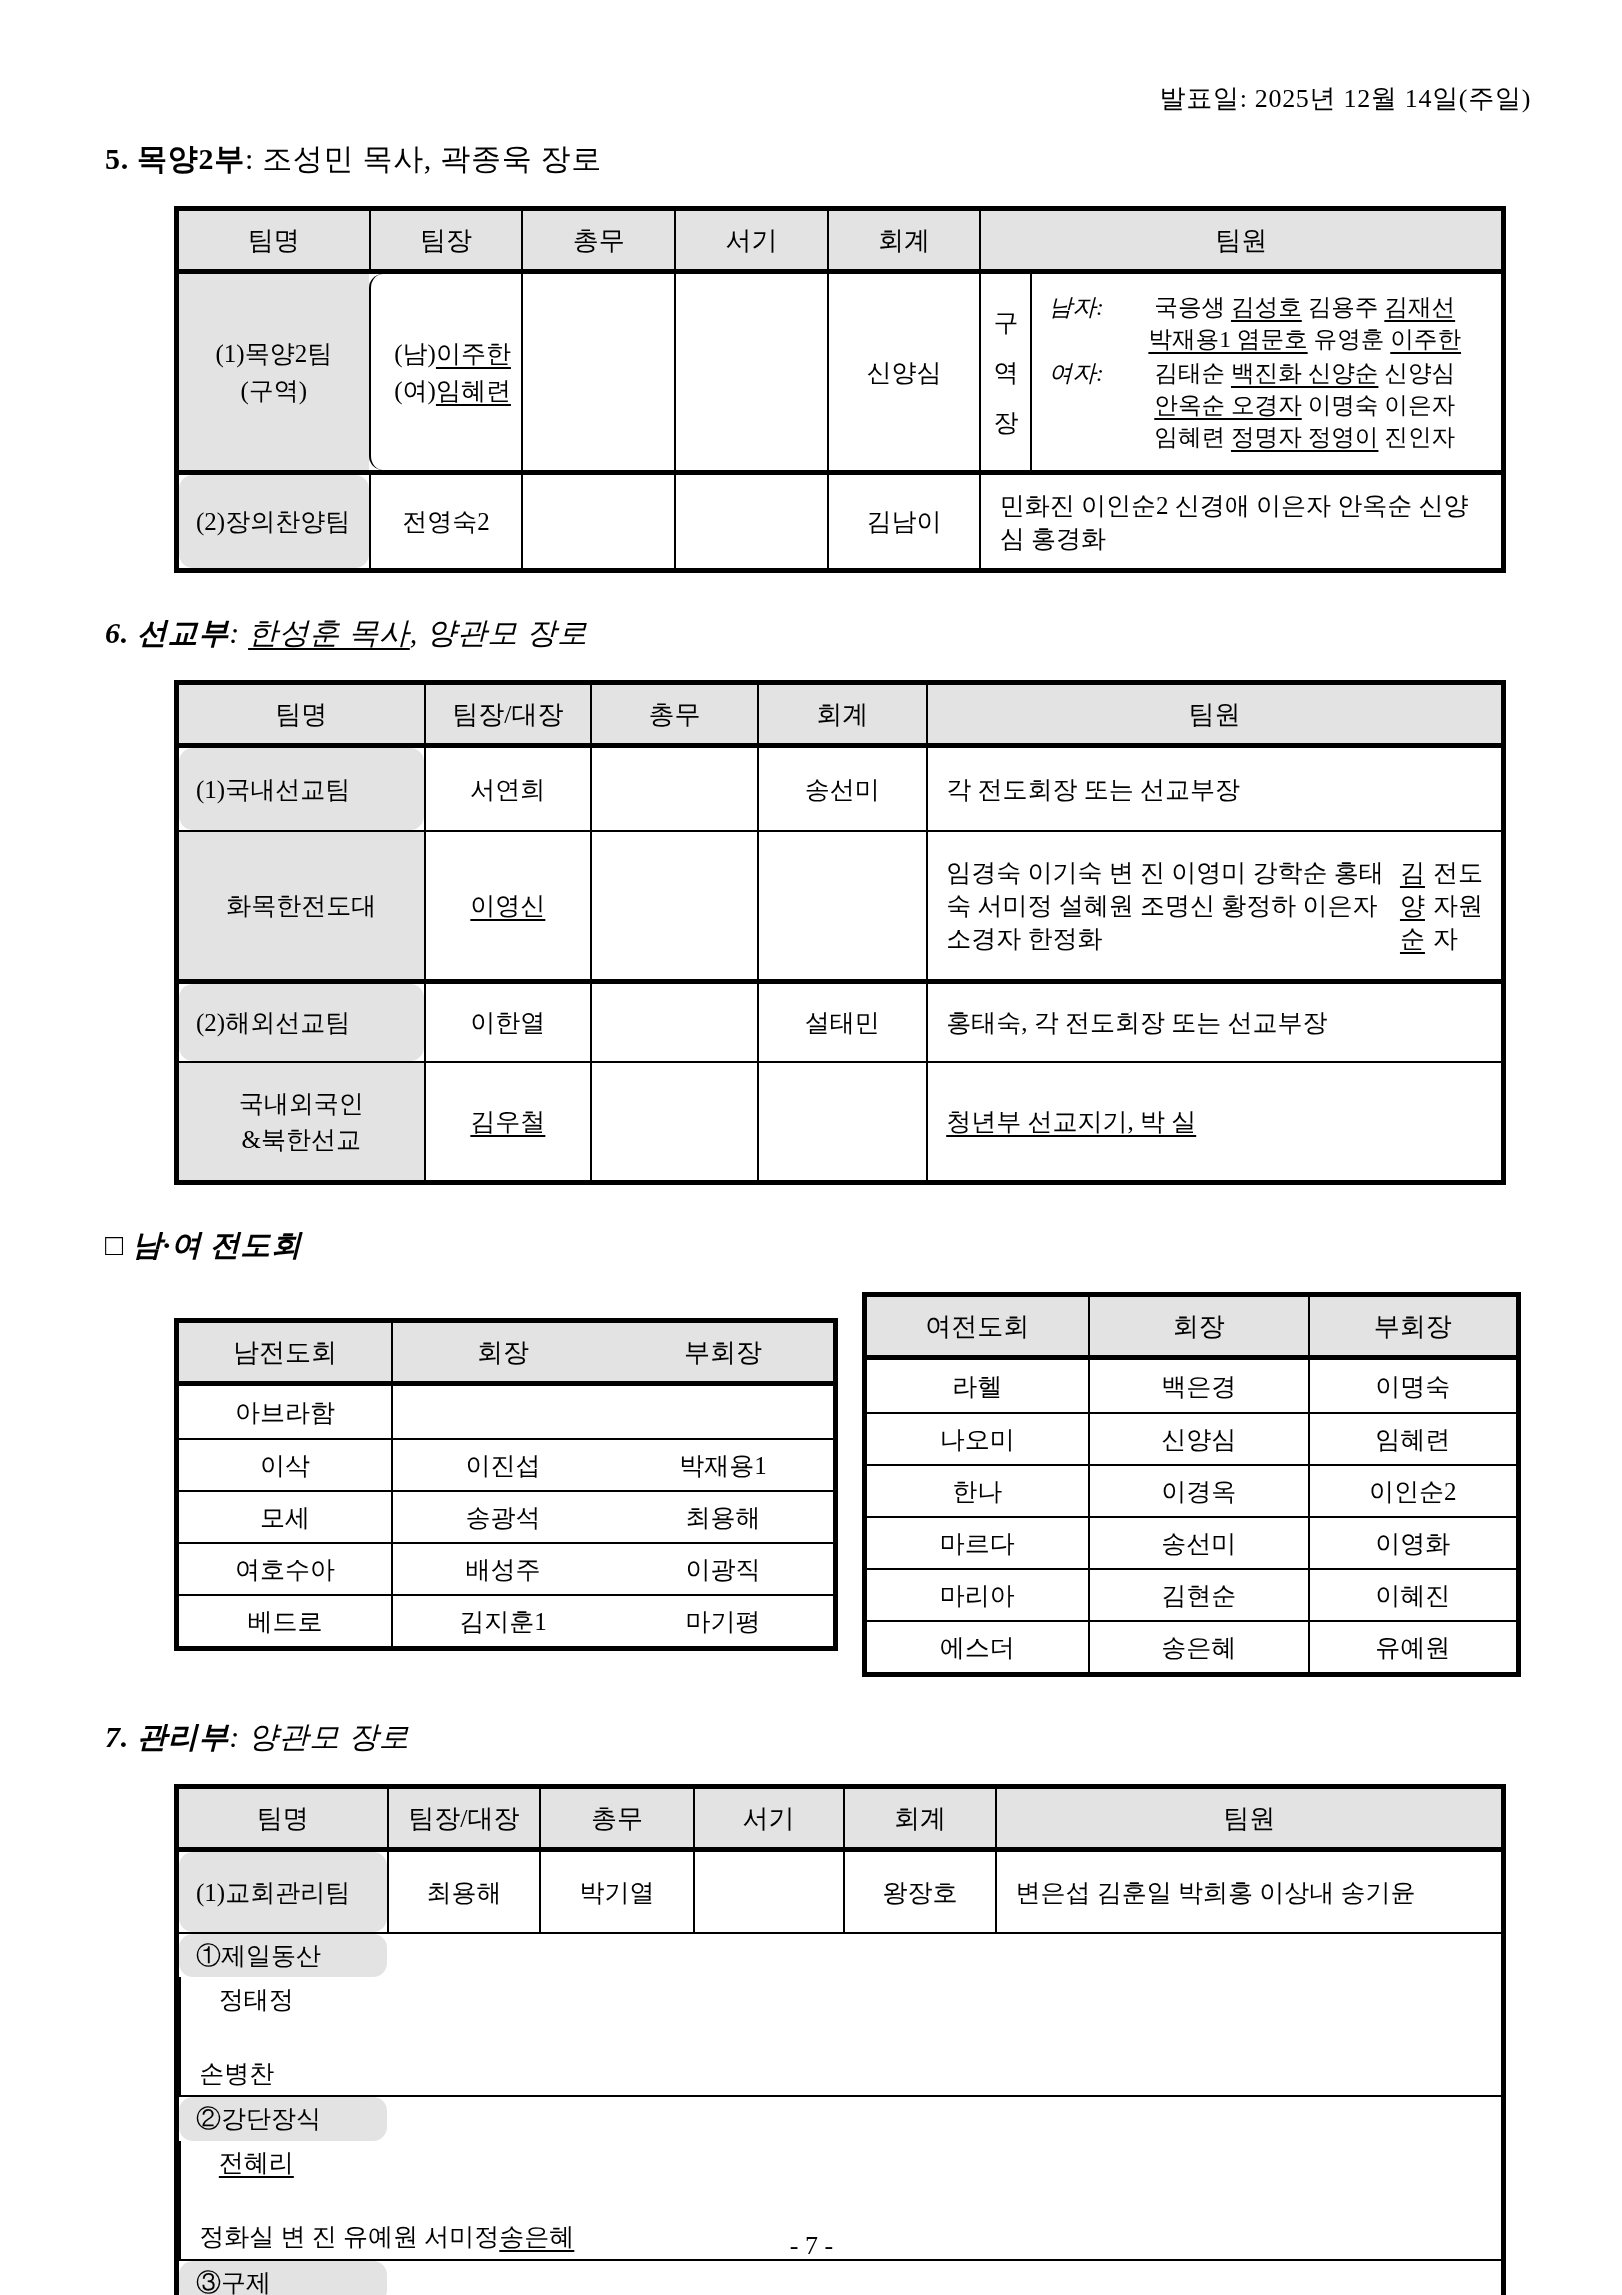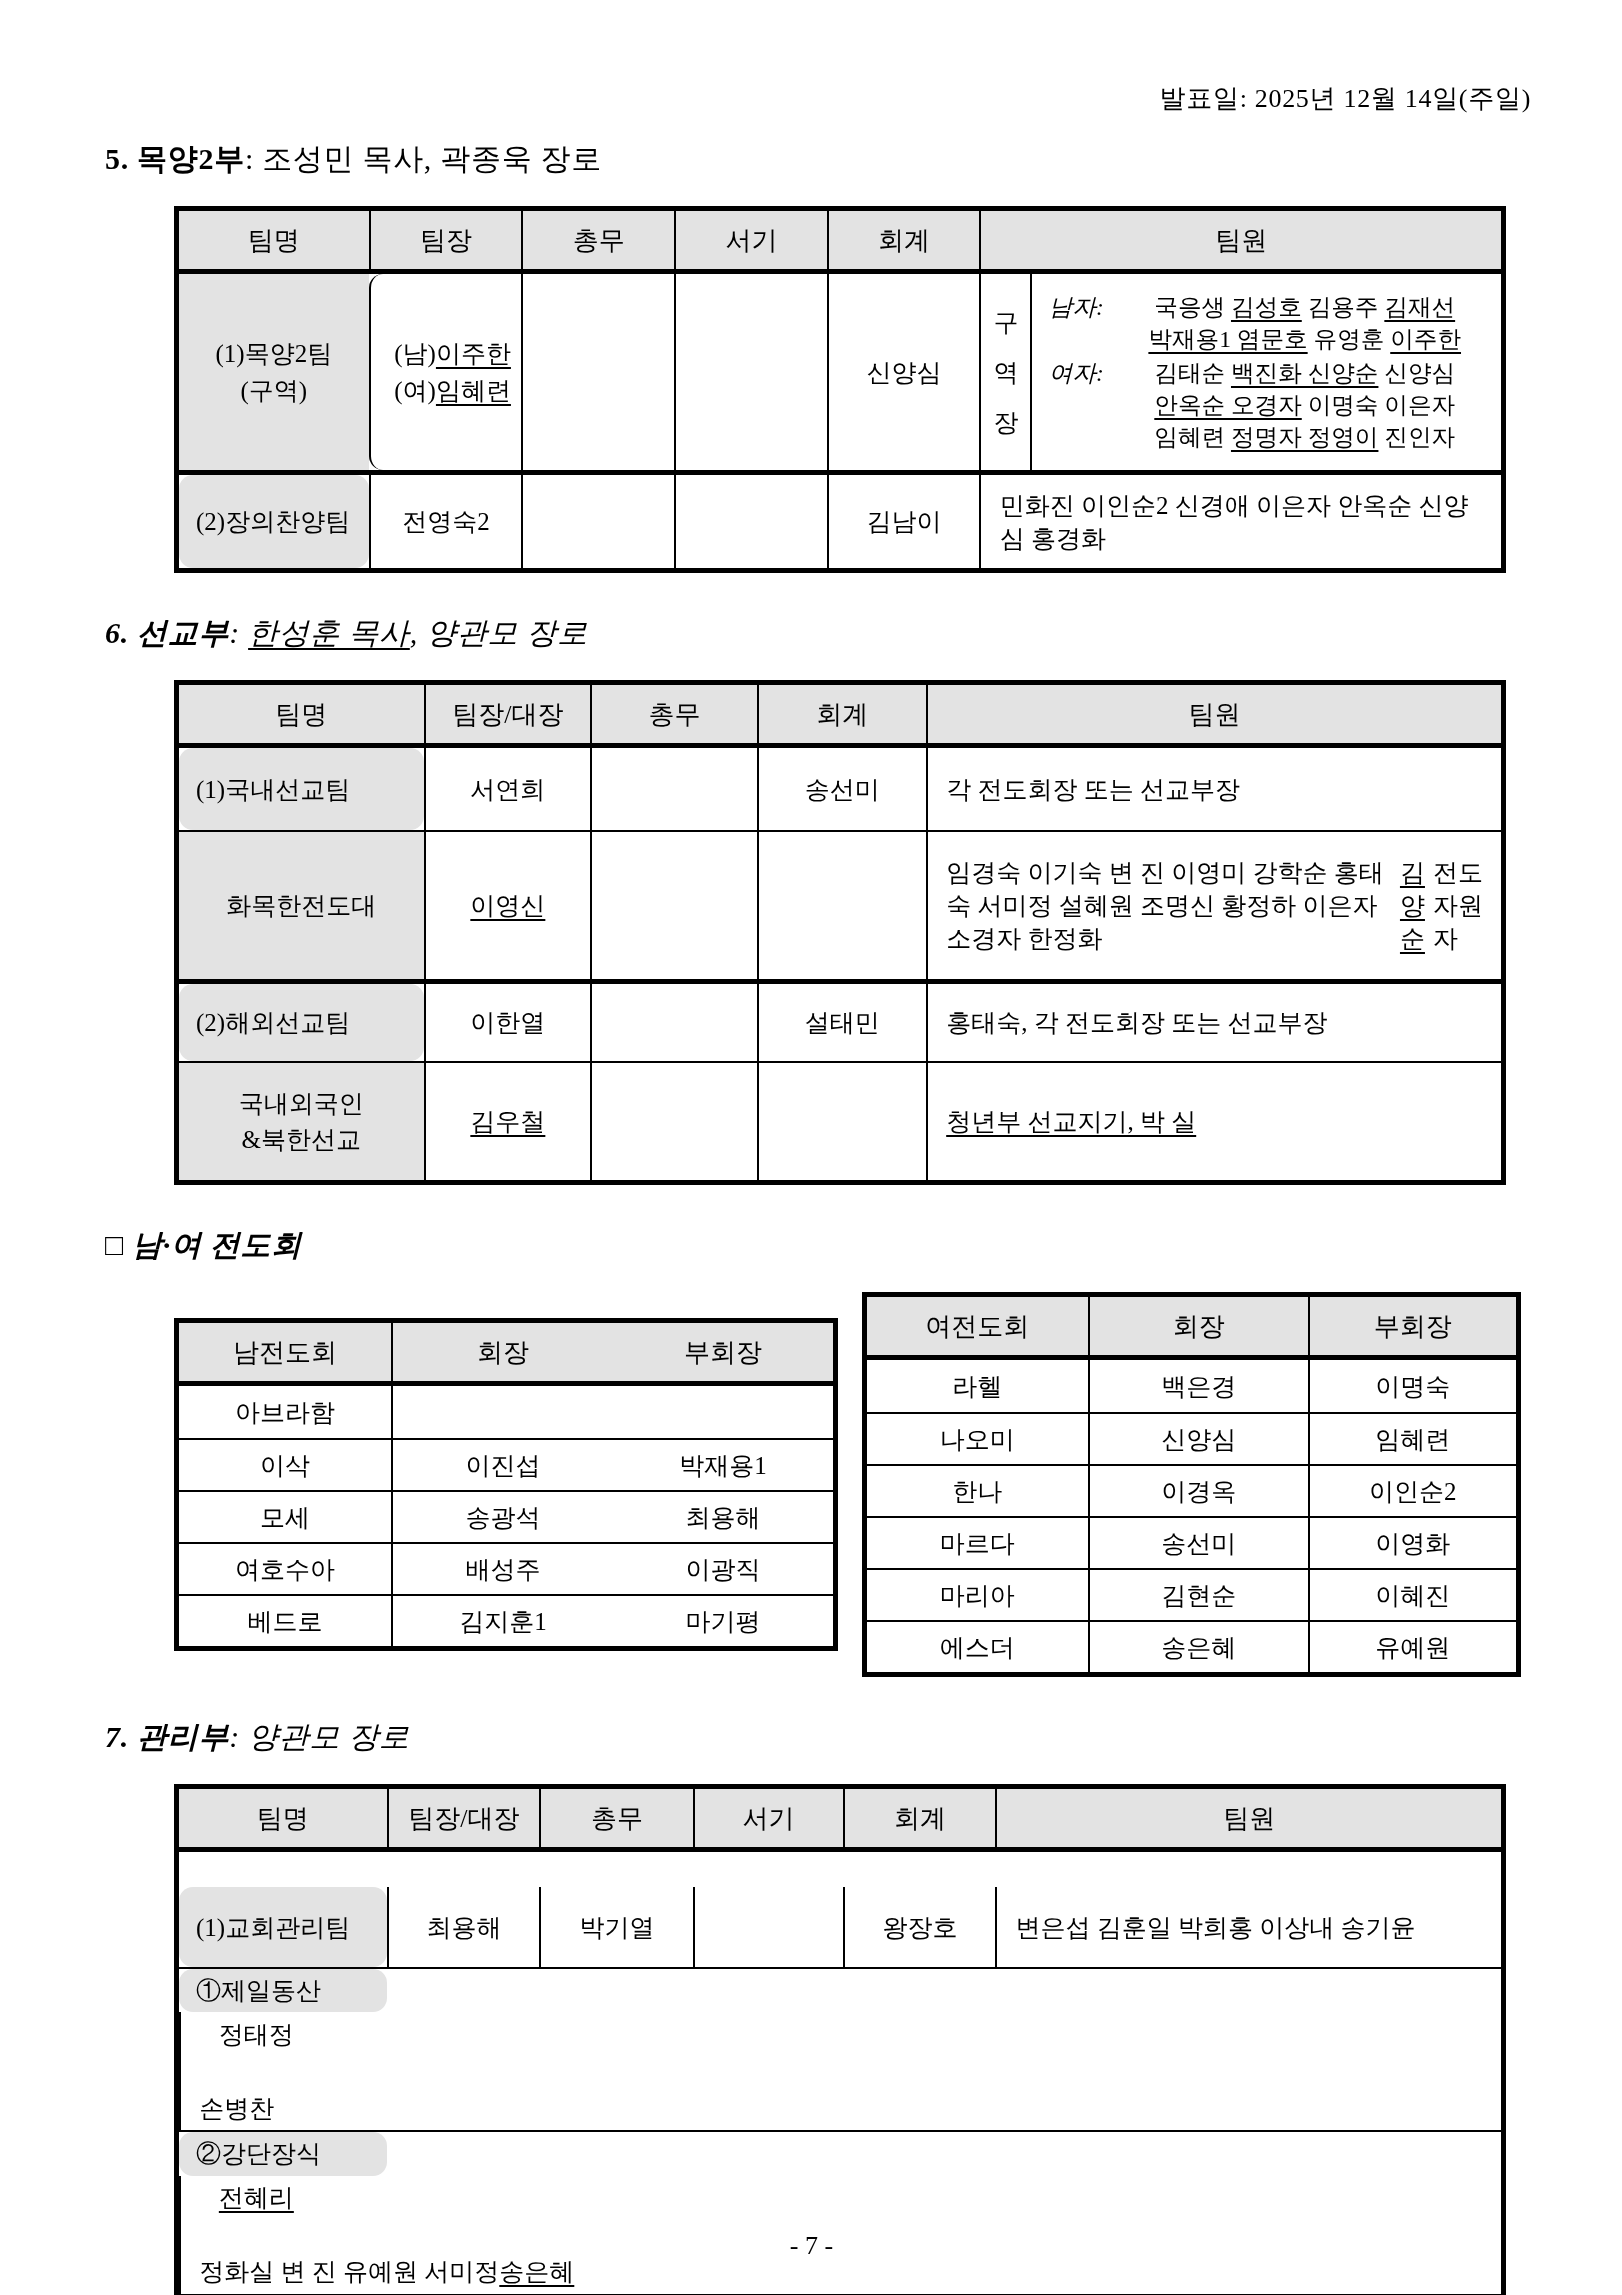--- a/index.html
+++ b/index.html
@@ -52,21 +52,21 @@
   .tbl.twr { width:659px; }
   .twl .c1{width:32.4%} .twl .c2{width:67.6%}
   .twr .c1{width:34%} .twr .c2{width:33.9%} .twr .c3{width:32.1%}
   .twrow { min-height:52px; }
   .twin .hd .c { min-height:58px; }
   .paircell { display:flex; padding:0; }
   .paircell span { flex:1; display:flex; align-items:center; justify-content:center; }
   
   .t3c1{width:15.7%} .t3c2{width:11.55%} .t3c3{width:11.6%}
   .t3c4{width:11.35%} .t3c5{width:11.55%} .t3c6{width:38.25%}
-  .t3r1 { min-height:80px;margin-top:35px; }
+  .t3r1 { min-height:80px; }
   .t3r { min-height:69px;flex-direction:column; }
   .footer { position:absolute; bottom:34px; left:0; right:0; text-align:center; font-size:26px; }
 </style>
 </head>
 <body>
 
 <div class="page">
 
   <div class="date">발표일: 2025년 12월 14일(주일)</div>
 

